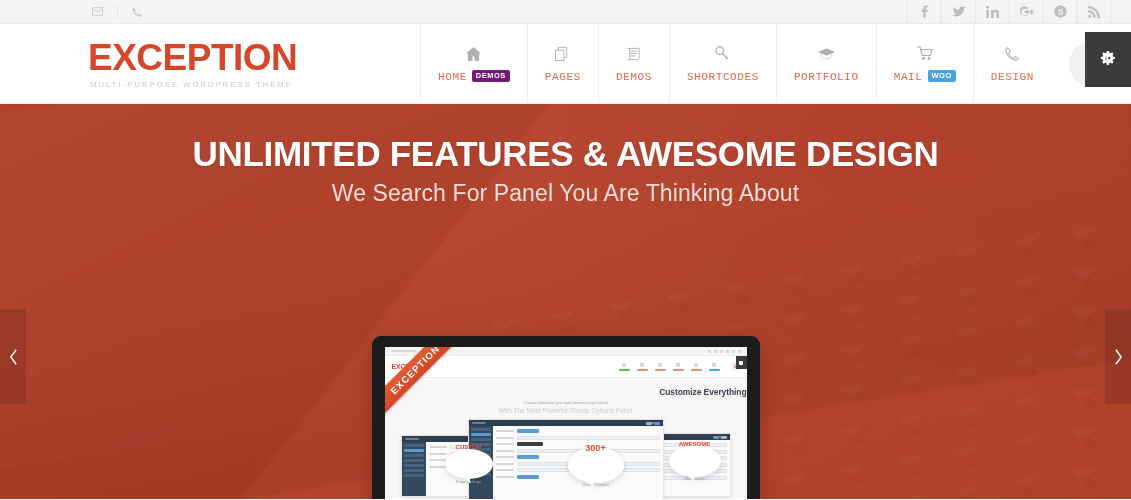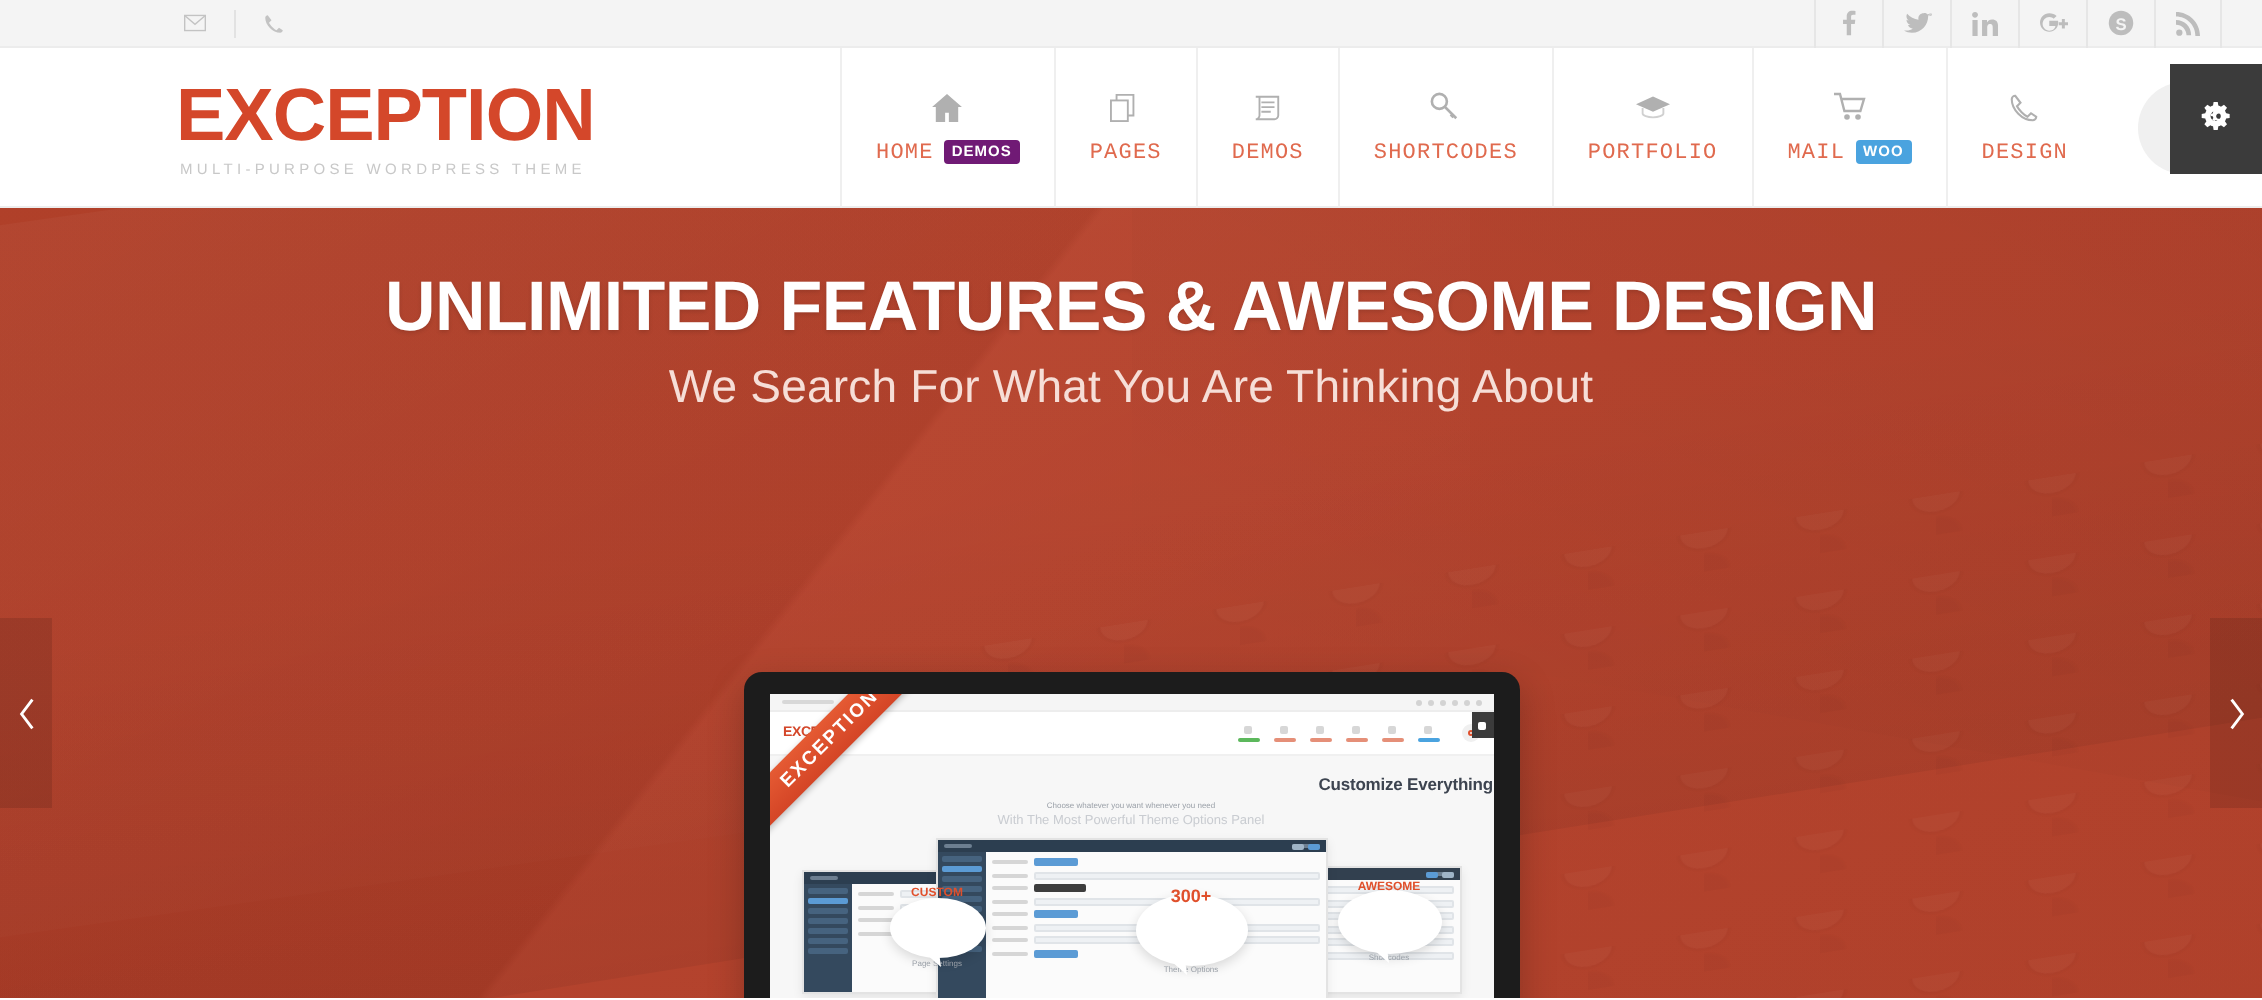--- a/index.html
+++ b/index.html
@@ -573,21 +573,21 @@
 </div>
 
 <div class="hero">
   <div class="facet facet-a"></div>
   <div class="facet facet-b"></div>
   <div class="facet facet-c"></div>
   <div class="tiles"></div>
 
   <div class="hero-text">
     <div class="hero-title">UNLIMITED FEATURES &amp; AWESOME DESIGN</div>
-    <div class="hero-sub">We Search For What You Are Thinking About</div>
+    <div class="hero-sub">We Search For Panel You Are Thinking About</div>
   </div>
 
   <div class="laptop">
     <div class="laptop-lid">
       <div class="laptop-screen">
 
         <div class="ribbon">EXCEPTION</div>
 
         <div class="mini-topbar">
           <span class="mini-tb-txt"></span>

